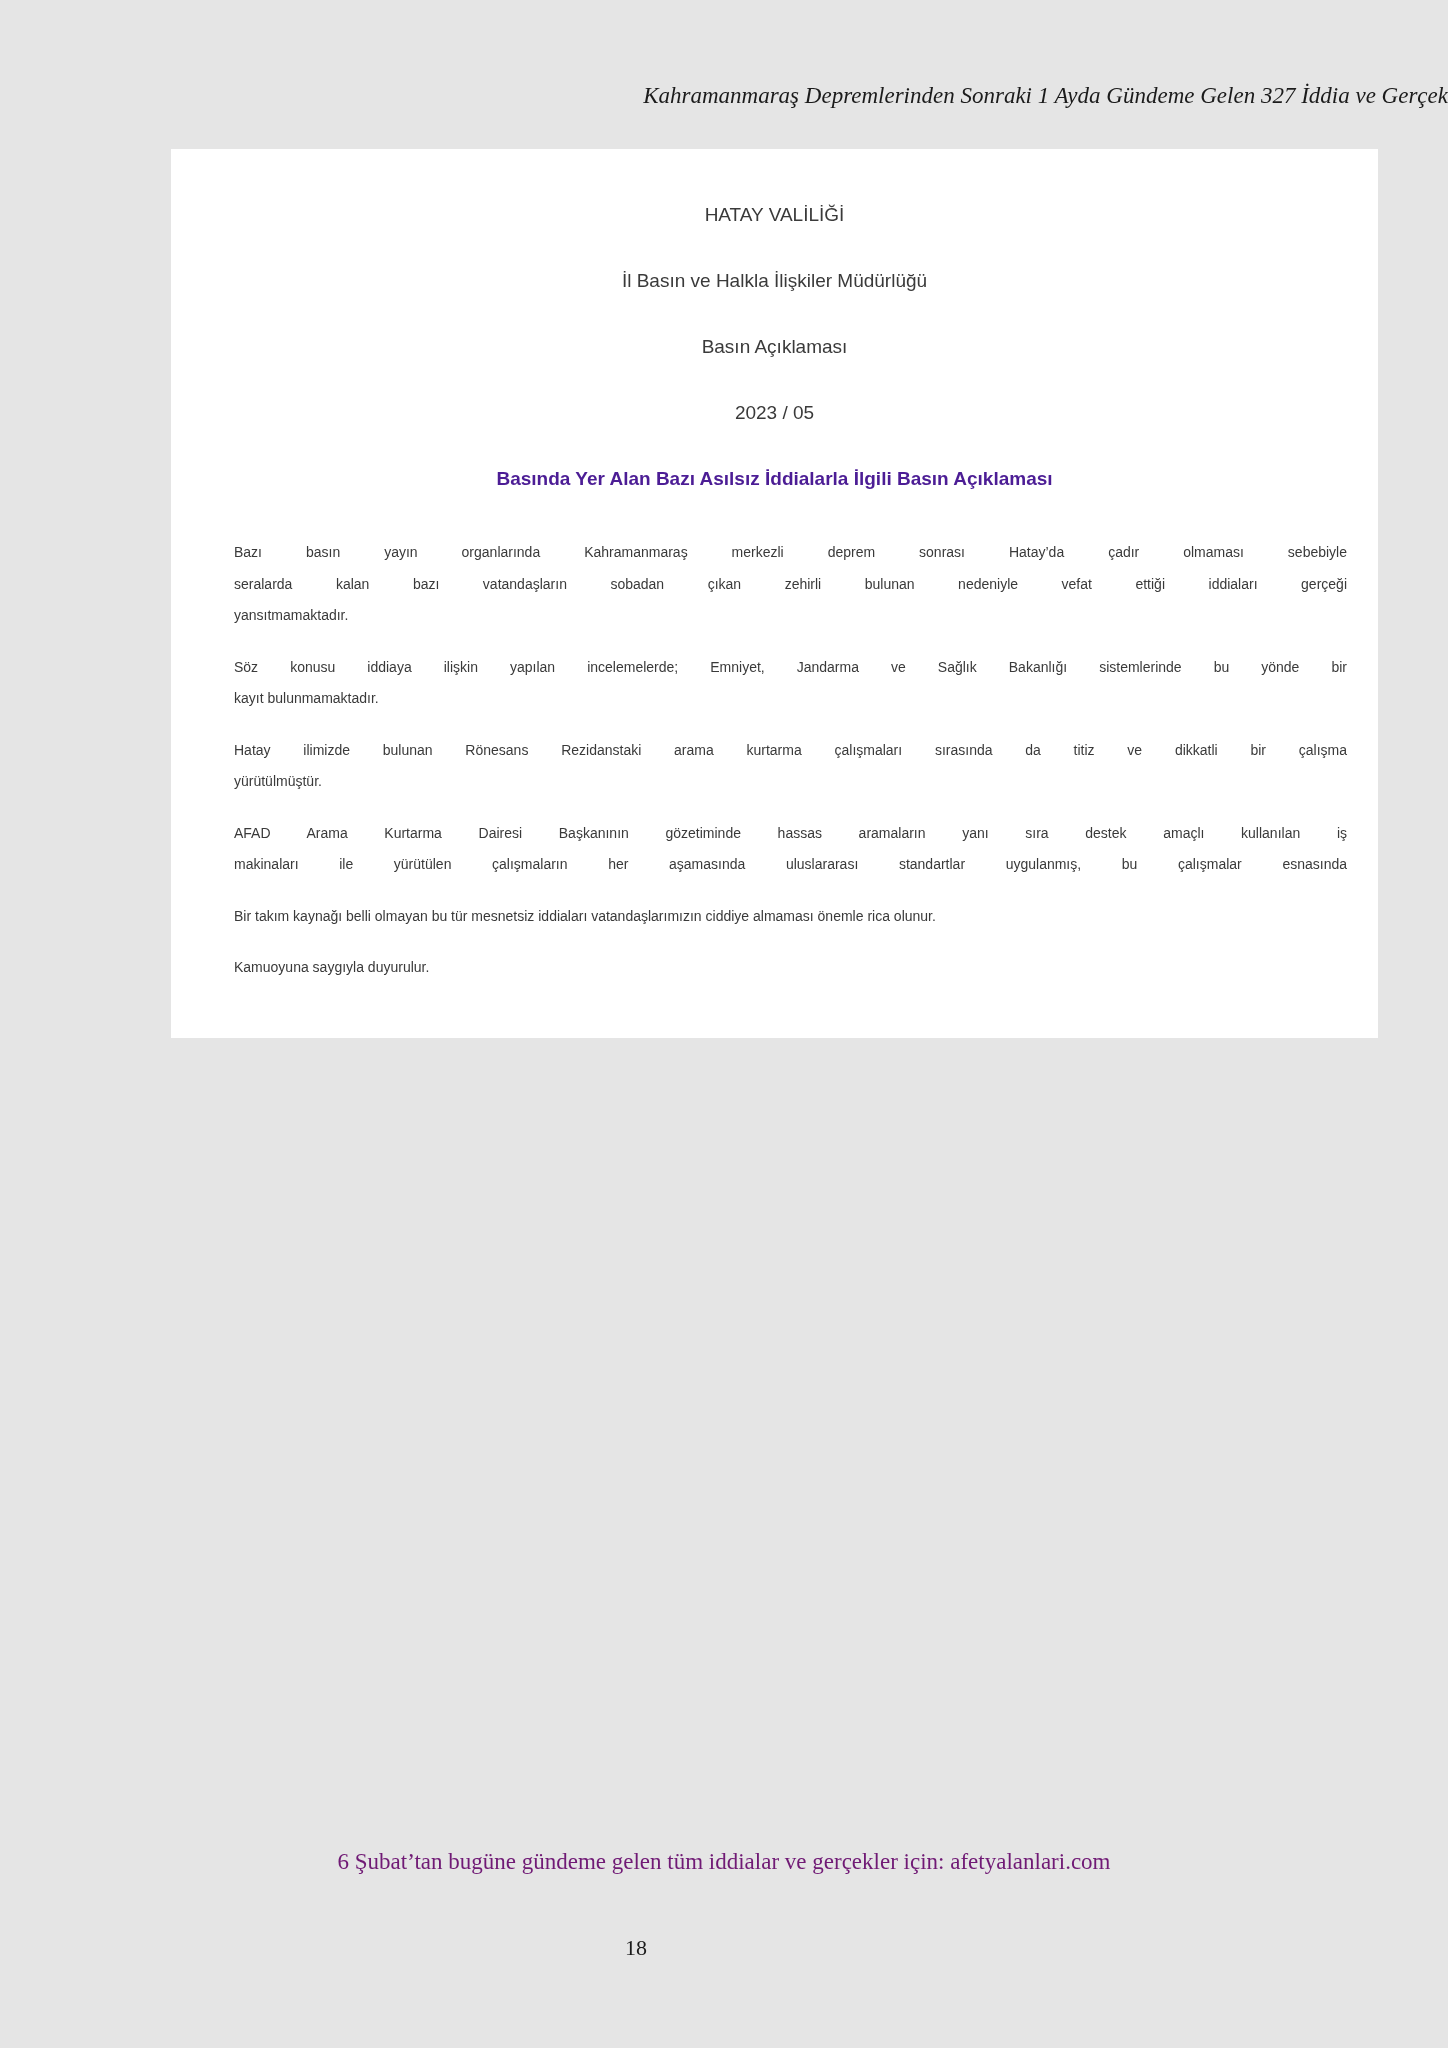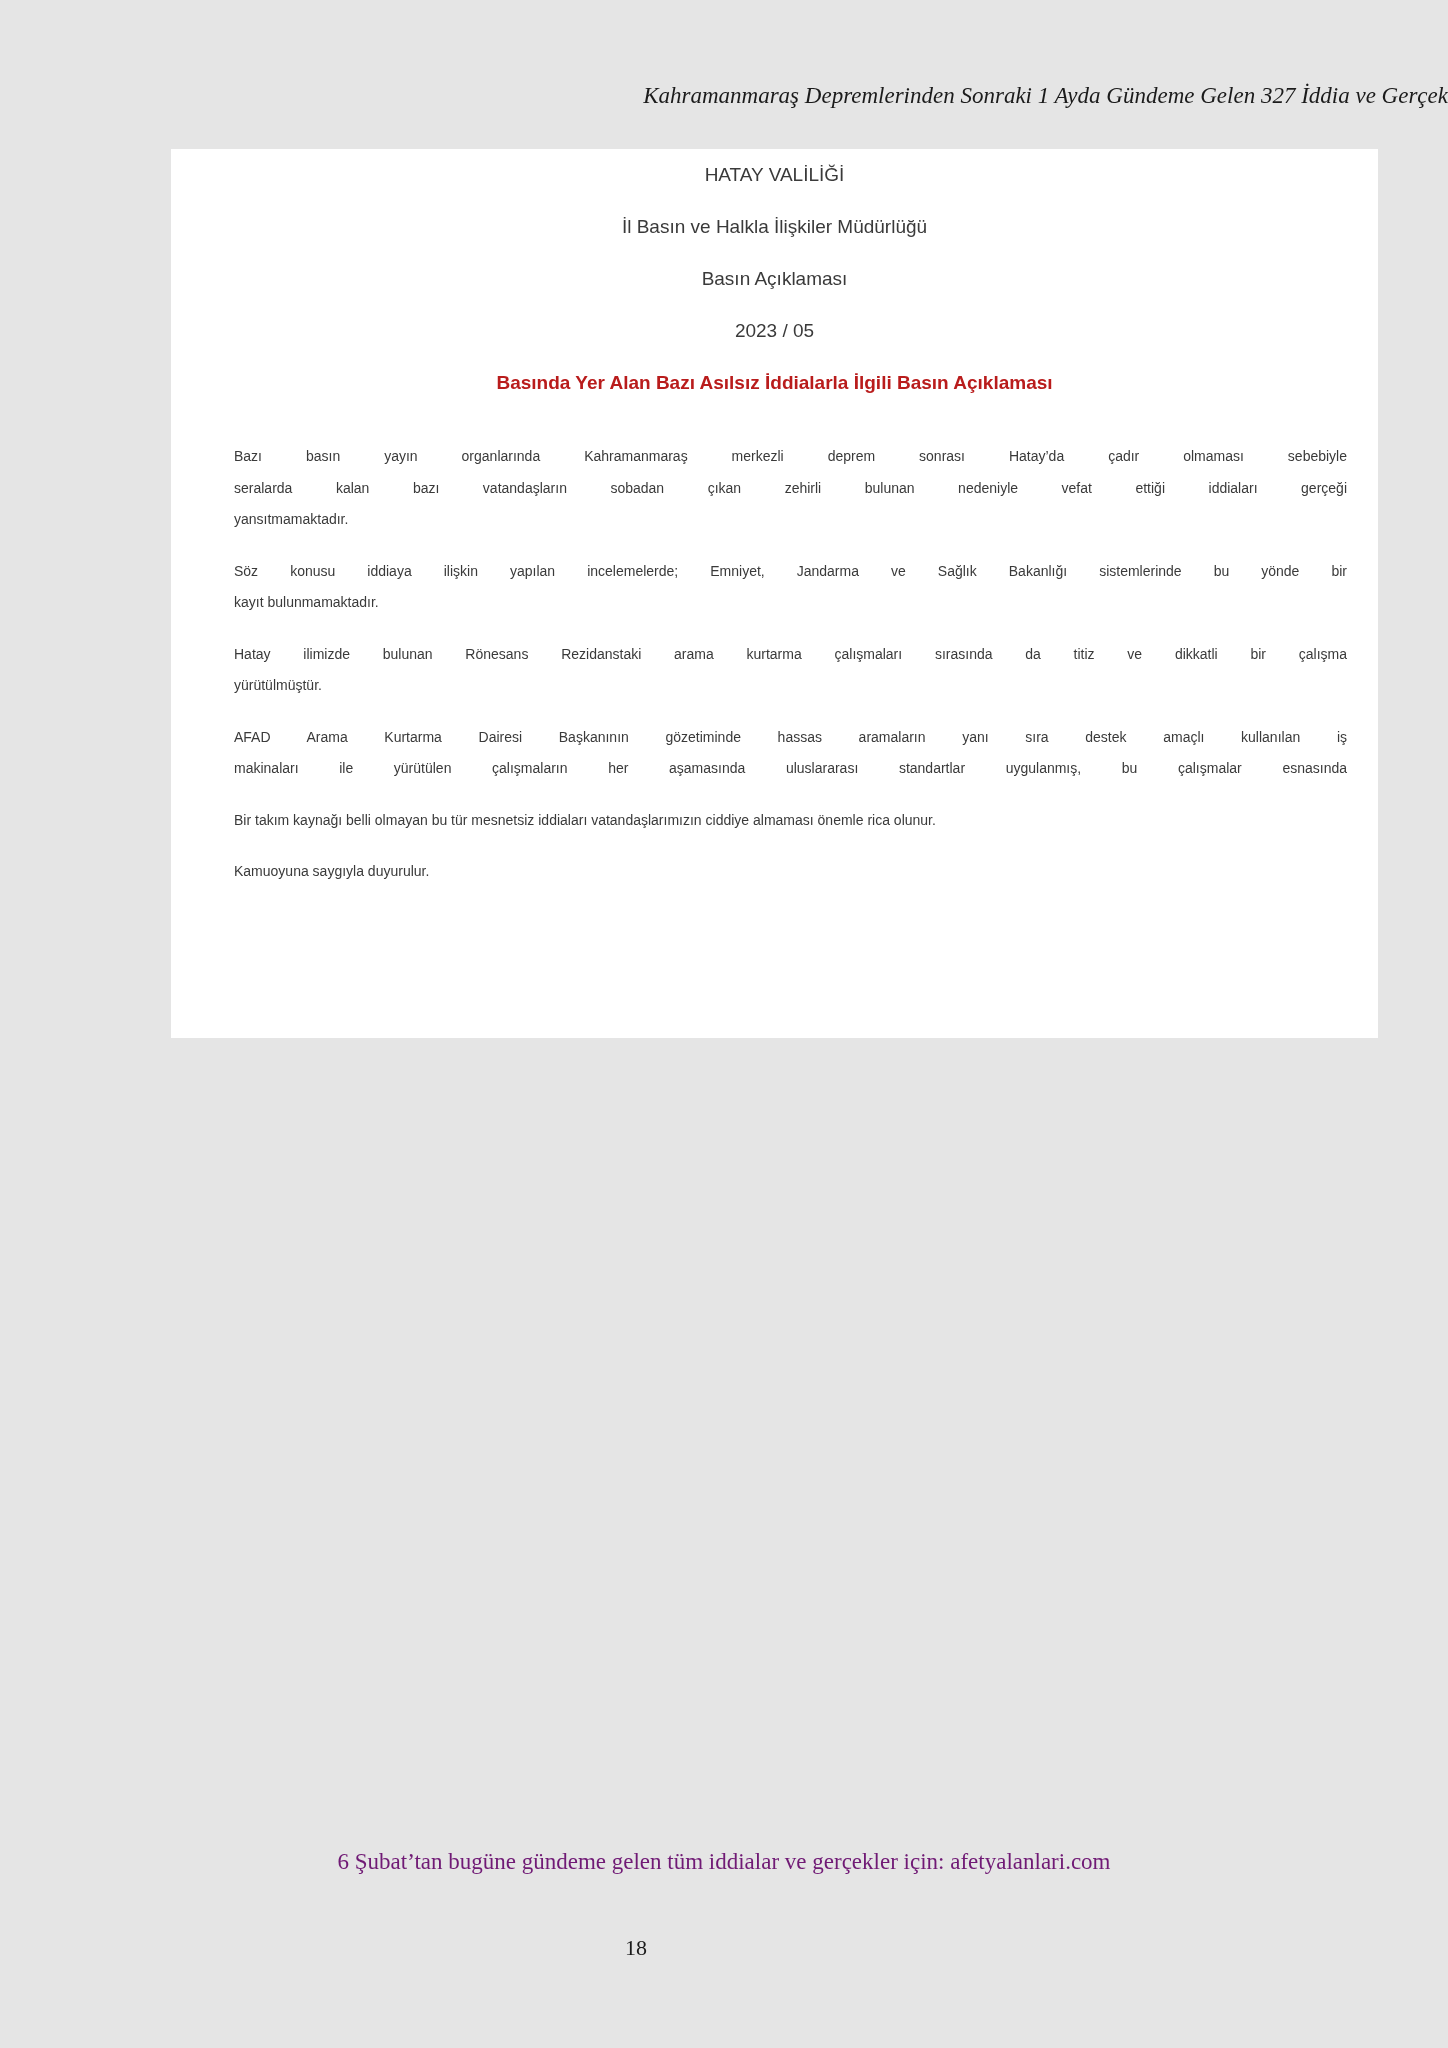--- a/index.html
+++ b/index.html
@@ -40,24 +40,25 @@
 
   .headings {
     padding-top: 13px;
     text-align: center;
     font-size: 19px;
     color: #3a3a3a;
   }
   .headings .h {
     line-height: 26px;
     margin-bottom: 26px;
+    margin-top: 40px;
   }
   .headings .h.subject {
     font-weight: bold;
-    color: #b91c1c;
+    color: #4c1d95;
   }
 
   .paras {
     margin-top: 45px;
     padding: 0 31px 0 63px;
   }
   .para { margin-bottom: 20px; }
   .pline {
     font-size: 14px;
     line-height: 31.5px;

